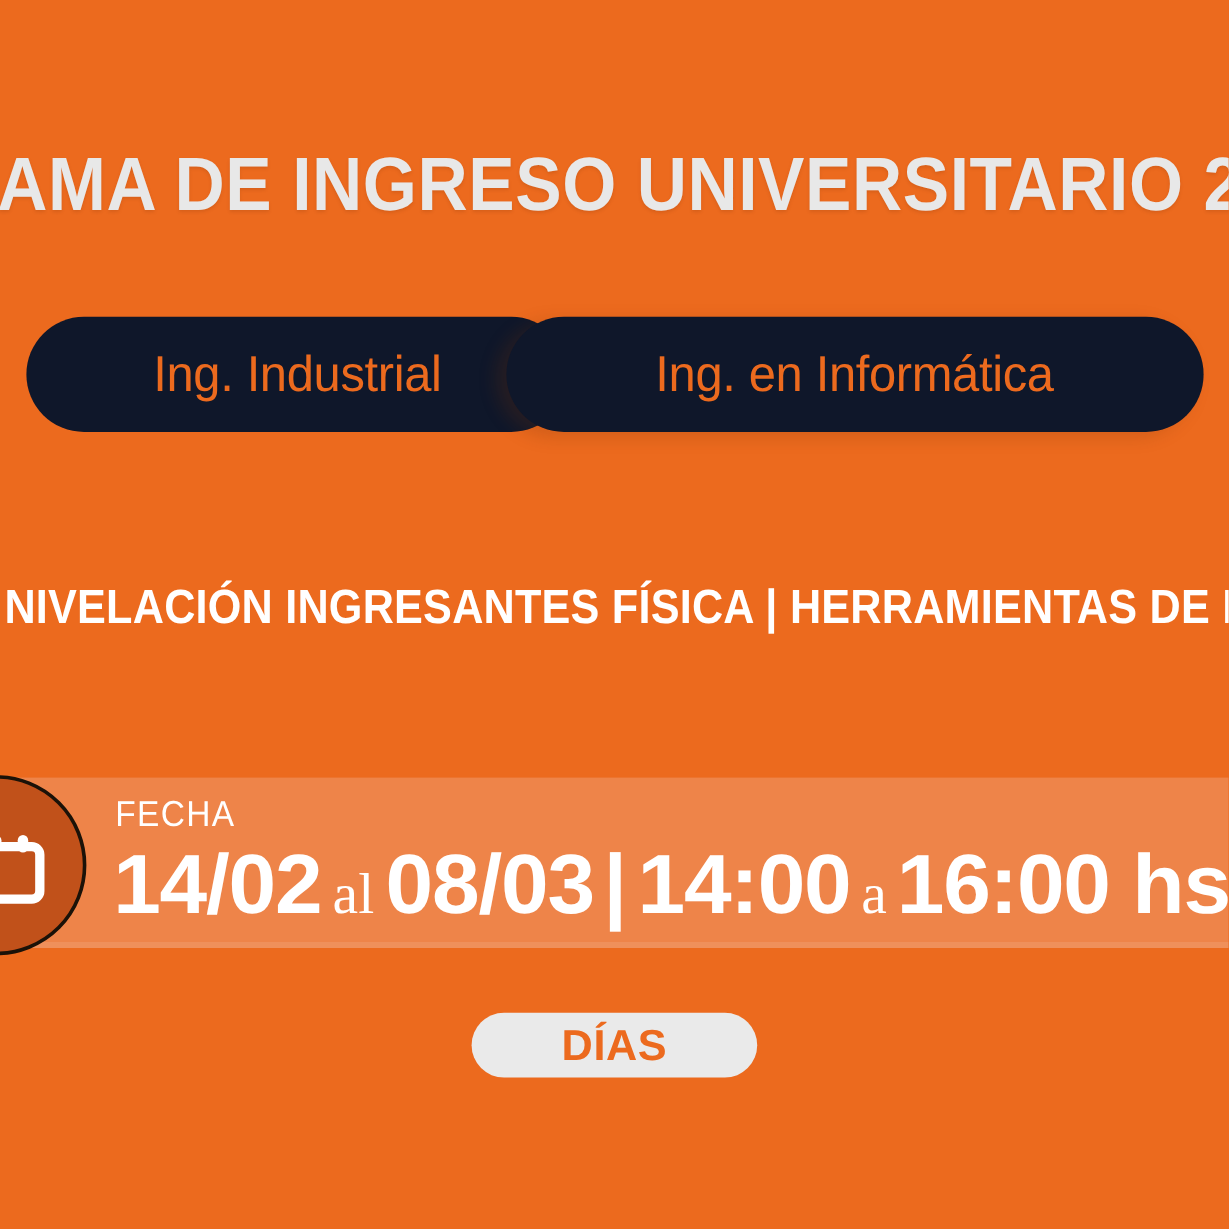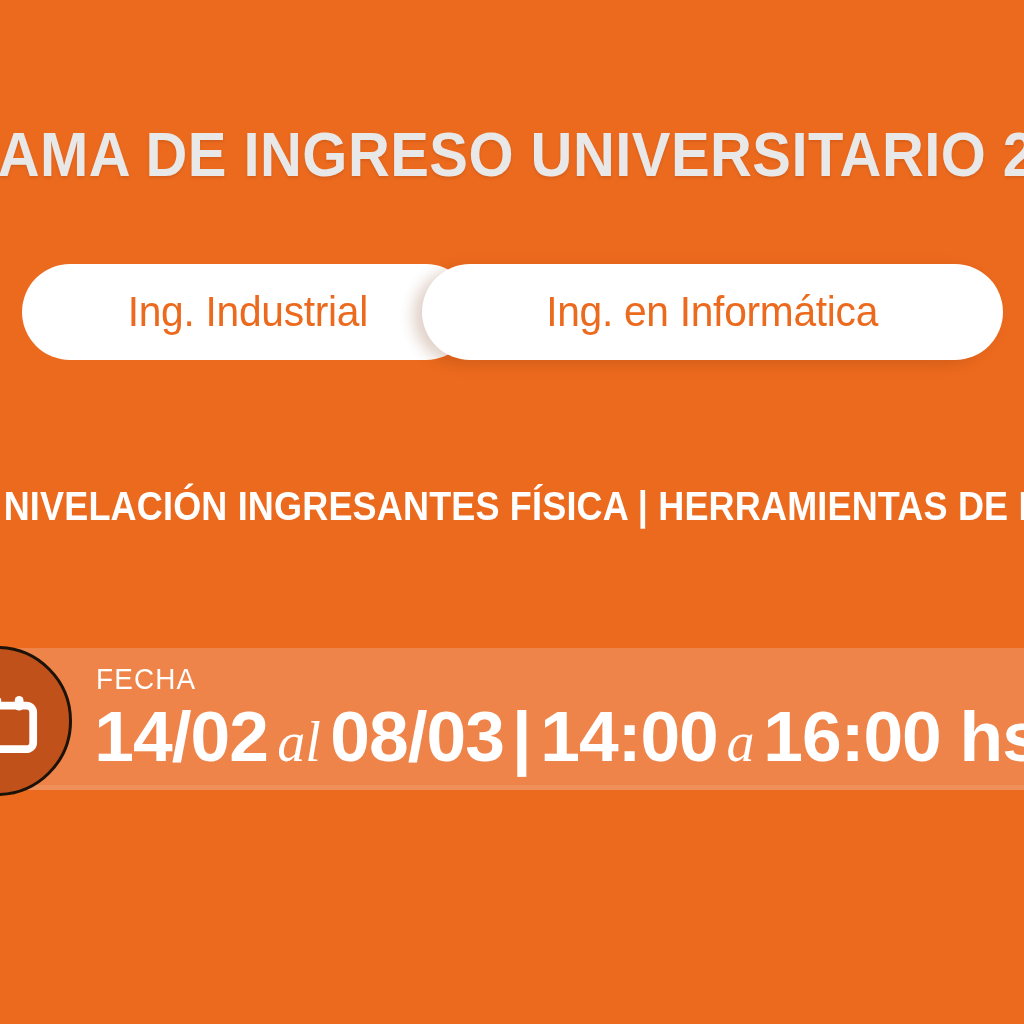--- a/index.html
+++ b/index.html
@@ -52,21 +52,21 @@
     position: absolute;
     top: 264px;
     left: 0;
     width: 1024px;
     height: 96px;
   }
   .pill {
     position: absolute;
     top: 0;
     height: 96px;
-    background: #ffffff;
+    background: #0f172a;
     border-radius: 48px;
     display: flex;
     align-items: center;
     justify-content: center;
     color: #EC6A1E;
     font-size: 42px;
     font-weight: 400;
     letter-spacing: -0.3px;
     box-sizing: border-box;
     padding: 0 26px;
@@ -180,23 +180,22 @@
     font-family: "Liberation Sans Narrow", "Liberation Sans", sans-serif;
     font-weight: 700;
     font-size: 70px;
     letter-spacing: -1px;
     transform: scaleX(1.02);
     transform-origin: left baseline;
     display: inline-block;
   }
   .date-soft {
     font-family: "Liberation Serif", serif;
-    font-style: italic;
-    font-weight: 400;
-    font-size: 56px;
+    font-weight: 400;
+    font-size: 48px;
     padding: 0 11px;
     display: inline-block;
   }
   .date-sep {
     font-family: "Liberation Sans Narrow", "Liberation Sans", sans-serif;
     font-weight: 700;
     font-size: 70px;
     padding: 0 10px;
     display: inline-block;
   }
@@ -275,15 +274,18 @@
       <span class="date-soft">al</span>
       <span class="date-strong">08/03</span>
       <span class="date-sep">|</span>
       <span class="date-strong">14:00</span>
       <span class="date-soft">a</span>
       <span class="date-strong">16:00 hs</span>
     </div>
   </div>
 
   <div class="days-row">
+    <div class="days-pill">
+      <span>DÍAS</span>
+    </div>
   </div>
 
 </div>
 
 </body></html>

